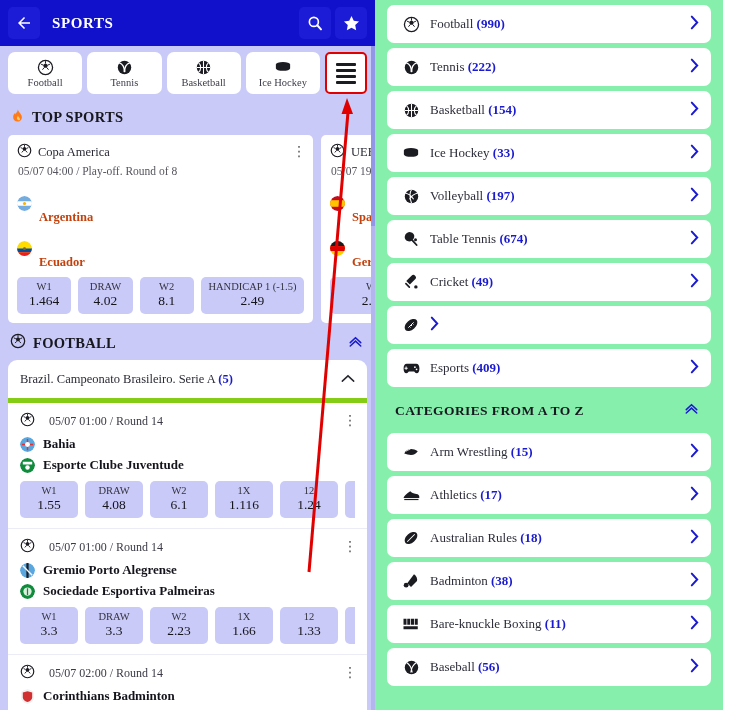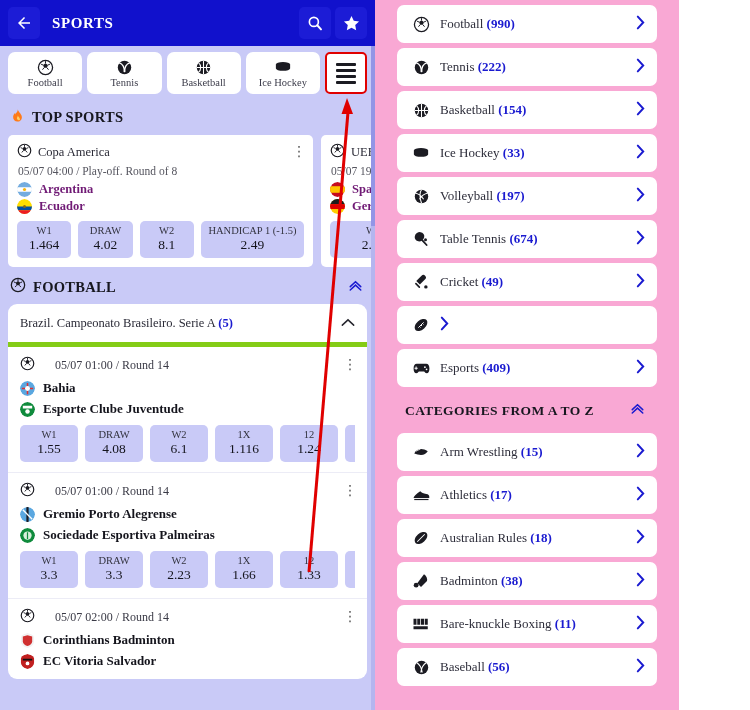--- a/index.html
+++ b/index.html
@@ -75,21 +75,21 @@
     padding:8px 9px 9px 9px; flex:0 0 305px;
     position:relative;
   }
   .tscard.clipped { flex:0 0 105px; overflow:hidden; }
   .ts-top { display:flex; align-items:center; gap:6px; }
   .ts-league { font-size:12.5px; color:#2a2a36; white-space:nowrap; flex:1 1 auto; }
   .kebab { color:#555; font-size:14px; letter-spacing:0; line-height:.6; width:12px; text-align:center;}
   .kebab span{display:block;}
   .ts-date { font-size:11.5px; color:#55555f; margin:3px 0 5px 1px; white-space:nowrap;}
   .ts-team { display:flex; align-items:center; gap:7px; margin:2px 0; }
-  .ts-team .tn { font-size:12.5px; font-weight:bold; color:#701a75; white-space:nowrap;}
+  .ts-team .tn { font-size:12.5px; font-weight:bold; color:#c2410c; white-space:nowrap;margin-top:28px;}
   .flag { width:15px; height:15px; border-radius:50%; flex:0 0 15px; overflow:hidden; position:relative;}
   .odds-row { display:flex; gap:7px; margin-top:7px; }
   .odd {
     background:#c9caf7; border-radius:5px;
     padding:4px 0 5px 0; text-align:center;
     flex:1 1 0; min-width:0;
   }
   .odd .ok { font-size:10.5px; color:#33333f; white-space:nowrap; }
   .odd .ov { font-size:13.5px; color:#14141c; margin-top:1px; }
   .odd.wide { flex:1.9 1 0; }
@@ -104,33 +104,33 @@
     border-bottom:5px solid #84cc16;
   }
   .league-hd .lt { font-size:12.5px; color:#2a2a36; flex:1 1 auto; }
   .league-hd .cnt { color:#1a1ad0; font-weight:bold; }
   .chev-s { color:#26262e; font-size:13px; }
   .match {
     padding:9px 12px 10px 12px;
     border-bottom:1px solid #ececf6;
   }
   .match:last-child{ border-bottom:none; }
-  .m-top { display:flex; align-items:center; gap:20px; }
+  .m-top { display:flex; align-items:center; gap:14px; }
   .m-date { font-size:12px; color:#3a3a46; flex:1 1 auto; white-space:nowrap;}
   .m-team { display:flex; align-items:center; gap:8px; margin-top:5px; }
   .m-team .tn { font-size:13px; font-weight:bold; color:#14141c; white-space:nowrap;}
   .m-odds { display:flex; gap:7px; margin-top:8px; overflow:hidden; }
   .m-odds .odd { flex:0 0 58px; }
   .m-odds .odd.partial { flex:0 0 34px; }
 
   
   .right {
-    width:304px; height:710px;
-    background:#f9a8d4;
-    padding:0 22px;
+    width:348px; height:710px;
+    background:#86efac;
+    padding:0 12px;
     overflow:hidden;
   }
   .rrow {
     background:#ffffff; border-radius:7px;
     height:38px; margin:5px 0;
     display:flex; align-items:center; gap:9px;
     padding:0 12px 0 14px;
   }
   .rrow .ric { width:20px; display:flex; align-items:center; justify-content:center; flex:0 0 20px;}
   .rrow .rlbl { font-size:13px; color:#2d2d3a; flex:1 1 auto; white-space:nowrap; }

